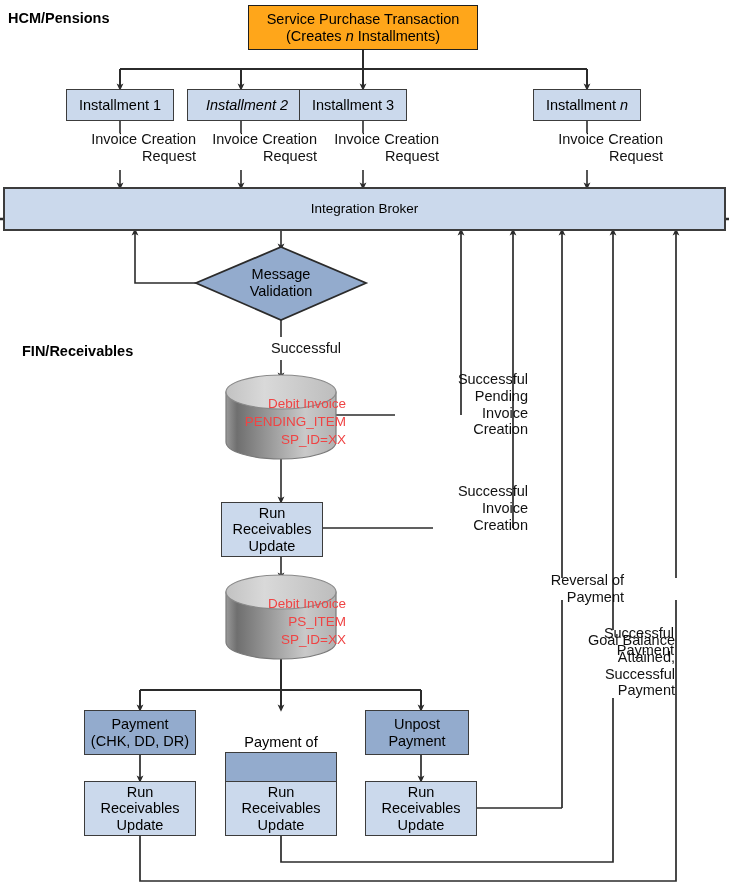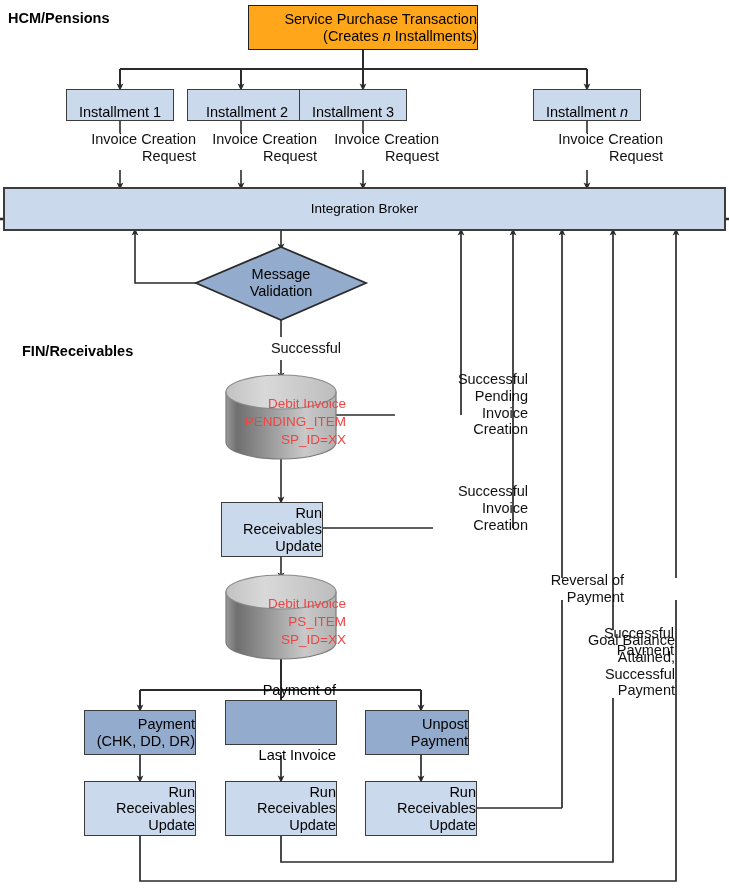--- a/index.html
+++ b/index.html
@@ -2,21 +2,21 @@
 <html><head>
 <meta charset="utf-8">
 <style>
   html,body{margin:0;padding:0;background:#ffffff;}
   body{font-family:"Liberation Sans","DejaVu Sans",sans-serif;}
   #canvas{position:relative;width:729px;height:895px;background:#fff;overflow:hidden;}
   svg#wires{position:absolute;left:0;top:0;width:729px;height:895px;pointer-events:none;}
 
   .node{position:absolute;box-sizing:border-box;display:flex;align-items:center;
         justify-content:center;text-align:center;color:#000;line-height:1.12;}
-  .boxnode{border:1.6px solid #3c3c3c;align-items:flex-end;}
+  .boxnode{border:1.6px solid #3c3c3c;}
   .orange{background:#FFA61A;border:1.8px solid #1f1f1f;font-size:14.5px;}
   .lightblue{background:#CBD9EC;font-size:14.5px;}
   .midblue{background:#93ABCD;font-size:14.5px;}
   .bar{background:#CBD9EC;border:2px solid #3c3c3c;font-size:13.5px;}
   .sectlabel{position:absolute;font-weight:bold;font-size:14.5px;color:#000000;}
   .freetext{position:absolute;text-align:right;font-size:14.5px;color:#111;line-height:1.16;}
   .diamond-wrap{position:absolute;}
   .diamond-lbl{position:absolute;width:100%;text-align:center;font-size:14.5px;line-height:1.15;}
   .cyl{position:absolute;}
   .cyl-lbl{position:absolute;width:100%;text-align:right;font-size:13.5px;line-height:1.2;color:#ef4444;}
@@ -144,21 +144,21 @@
   <div class="node boxnode orange" style="left:248px;top:5px;width:230px;height:45px;flex-direction:column;">
     <div>Service Purchase Transaction</div>
     <div>
       <span>(Creates </span><span class="it">n</span><span> Installments)</span>
     </div>
   </div>
 
   <div class="node boxnode lightblue" style="left:66px;top:89px;width:108px;height:32px;">
     <span>Installment 1</span>
   </div>
-  <div class="node boxnode lightblue" style="left:187px;top:89px;width:120px;height:32px;">
+  <div class="node boxnode lightblue" style="left:187px;top:89px;width:120px;height:32px;font-style:italic;">
     <span>Installment 2</span>
   </div>
   <div class="node boxnode lightblue" style="left:299px;top:89px;width:108px;height:32px;">
     <span>Installment 3</span>
   </div>
   <div class="node boxnode lightblue" style="left:533px;top:89px;width:108px;height:32px;">
     <span><span>Installment </span><span class="it">n</span></span>
   </div>
 
   <div class="freetext" style="left:44px;top:131px;width:152px;">
@@ -251,21 +251,21 @@
     <div>Goal Balance</div>
     <div>Attained,</div>
     <div>Successful</div>
     <div>Payment</div>
   </div>
 
   <div class="node boxnode midblue" style="left:84px;top:710px;width:112px;height:45px;flex-direction:column;">
     <div>Payment</div>
     <div>(CHK, DD, DR)</div>
   </div>
-  <div class="node boxnode midblue" style="left:225px;top:700px;width:112px;height:45px;flex-direction:column;gap:48px;">
+  <div class="node boxnode midblue" style="left:225px;top:752px;width:112px;height:45px;flex-direction:column;gap:48px;">
     <div>Payment of</div>
     <div>Last Invoice</div>
   </div>
   <div class="node boxnode midblue" style="left:365px;top:710px;width:104px;height:45px;flex-direction:column;">
     <div>Unpost</div>
     <div>Payment</div>
   </div>
 
   <div class="node boxnode lightblue" style="left:84px;top:781px;width:112px;height:55px;flex-direction:column;">
     <div>Run</div>

